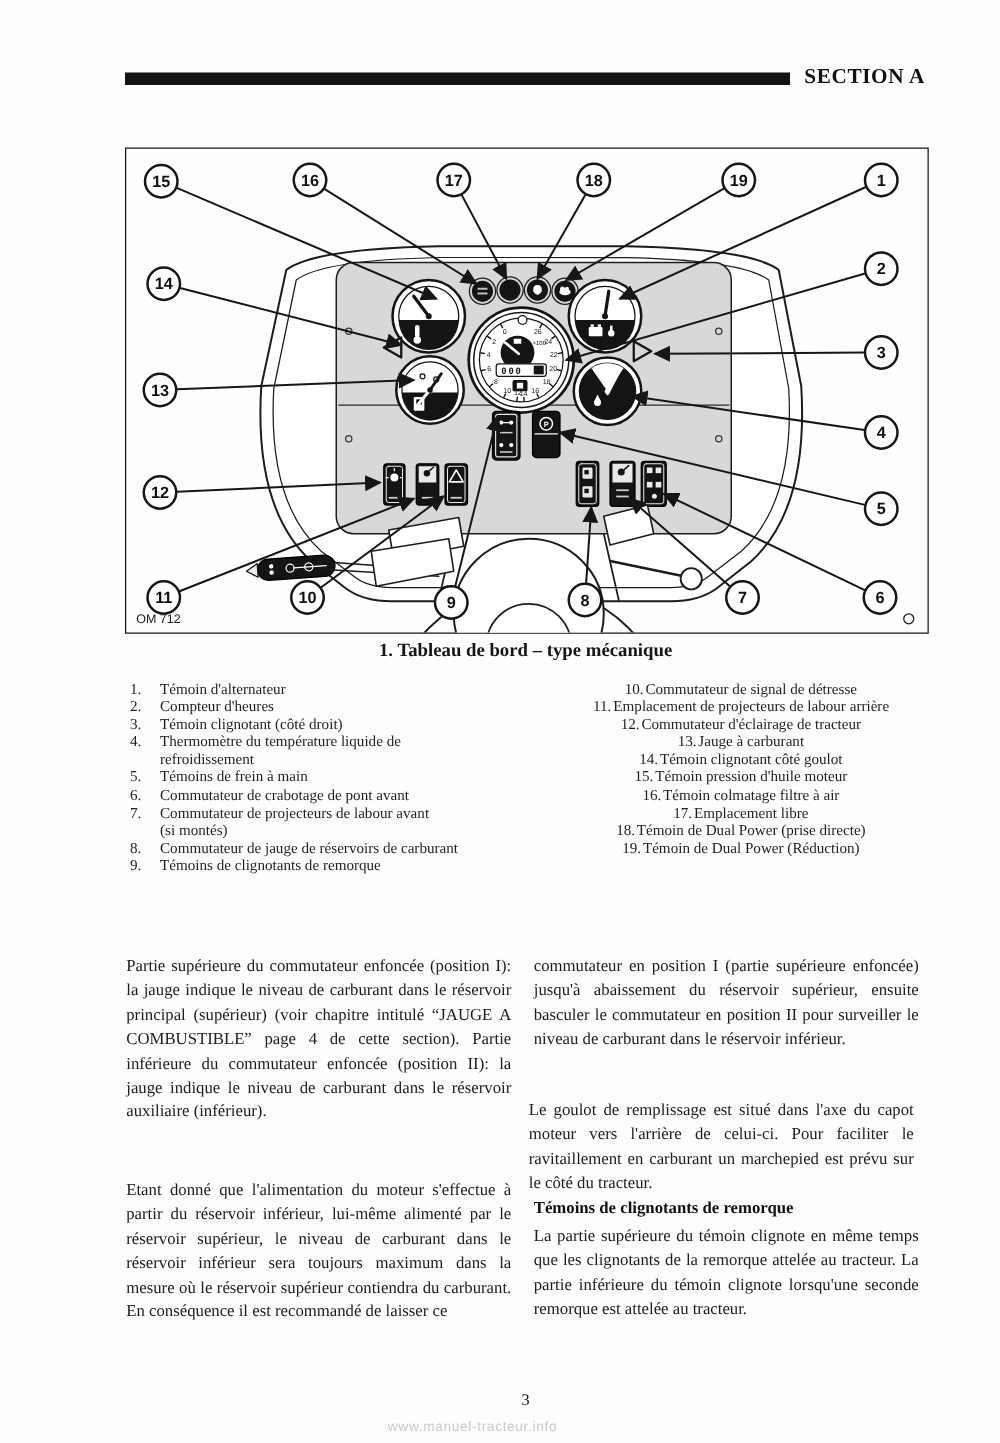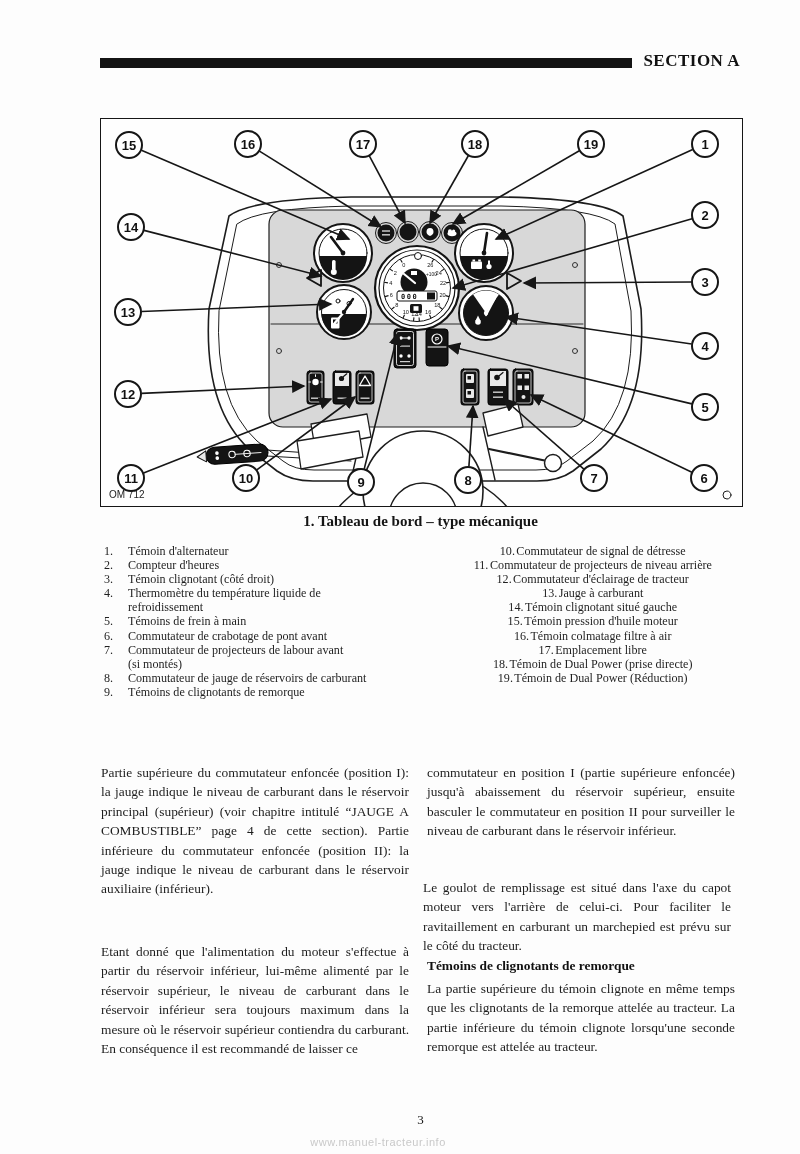--- a/index.html
+++ b/index.html
@@ -381,24 +381,24 @@
     <div class="lrow"><span class="lnum">3.</span><span class="ltext">Témoin clignotant (côté droit)</span></div>
     <div class="lrow"><span class="lnum">4.</span><span class="ltext">Thermomètre du température liquide de</span><span class="lwrap">refroidissement</span></div>
     <div class="lrow"><span class="lnum">5.</span><span class="ltext">Témoins de frein à main</span></div>
     <div class="lrow"><span class="lnum">6.</span><span class="ltext">Commutateur de crabotage de pont avant</span></div>
     <div class="lrow"><span class="lnum">7.</span><span class="ltext">Commutateur de projecteurs de labour avant</span><span class="lwrap">(si montés)</span></div>
     <div class="lrow"><span class="lnum">8.</span><span class="ltext">Commutateur de jauge de réservoirs de carburant</span></div>
     <div class="lrow"><span class="lnum">9.</span><span class="ltext">Témoins de clignotants de remorque</span></div>
   </div>
 <div class="legend" id="legend-right">
     <div class="lrow"><span class="lnum">10.</span><span class="ltext">Commutateur de signal de détresse</span></div>
-    <div class="lrow"><span class="lnum">11.</span><span class="ltext">Commutateur de projecteurs de niveau arrière</span></div>
+    <div class="lrow"><span class="lnum">11.</span><span class="ltext">Emplacement de projecteurs de labour arrière</span></div>
     <div class="lrow"><span class="lnum">12.</span><span class="ltext">Commutateur d'éclairage de tracteur</span></div>
     <div class="lrow"><span class="lnum">13.</span><span class="ltext">Jauge à carburant</span></div>
-    <div class="lrow"><span class="lnum">14.</span><span class="ltext">Témoin clignotant situé gauche</span></div>
+    <div class="lrow"><span class="lnum">14.</span><span class="ltext">Témoin clignotant côté goulot</span></div>
     <div class="lrow"><span class="lnum">15.</span><span class="ltext">Témoin pression d'huile moteur</span></div>
     <div class="lrow"><span class="lnum">16.</span><span class="ltext">Témoin colmatage filtre à air</span></div>
     <div class="lrow"><span class="lnum">17.</span><span class="ltext">Emplacement libre</span></div>
     <div class="lrow"><span class="lnum">18.</span><span class="ltext">Témoin de Dual Power (prise directe)</span></div>
     <div class="lrow"><span class="lnum">19.</span><span class="ltext">Témoin de Dual Power (Réduction)</span></div>
   </div>
 
 <div class="para" id="left-p1">Partie supérieure du commutateur enfoncée (position I): la jauge indique le niveau de carburant dans le réservoir principal (supérieur) (voir chapitre intitulé “JAUGE A COMBUSTIBLE” page 4 de cette section). Partie inférieure du commutateur enfoncée (position II): la jauge indique le niveau de carburant dans le réservoir auxiliaire (inférieur).</div>
 <div class="para" id="left-p2">Etant donné que l'alimentation du moteur s'effectue à partir du réservoir inférieur, lui-même alimenté par le réservoir supérieur, le niveau de carburant dans le réservoir inférieur sera toujours maximum dans la mesure où le réservoir supérieur contiendra du carburant. En conséquence il est recommandé de laisser ce</div>
 <div class="para" id="right-p1">commutateur en position I (partie supérieure enfoncée) jusqu'à abaissement du réservoir supérieur, ensuite basculer le commutateur en position II pour surveiller le niveau de carburant dans le réservoir inférieur.</div>

